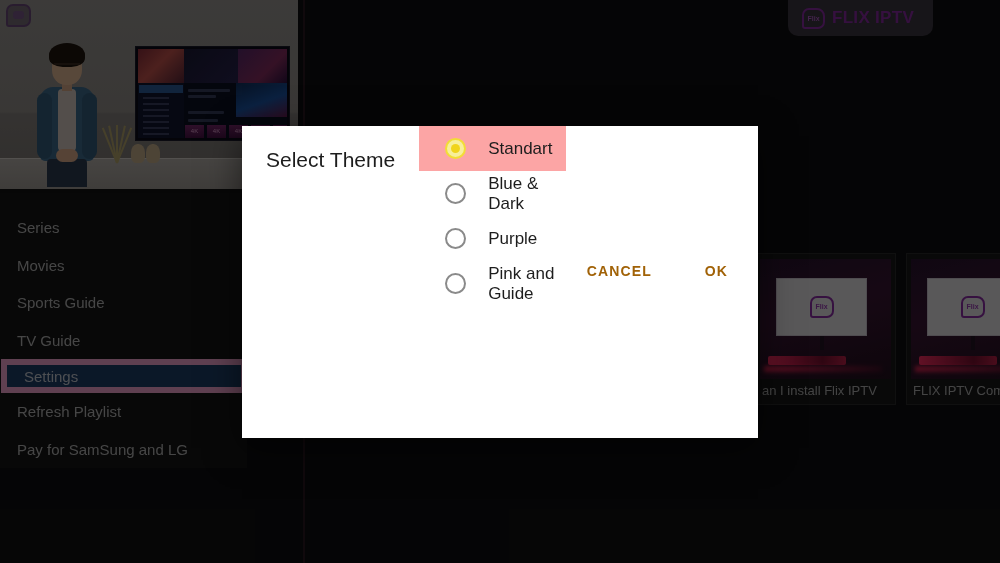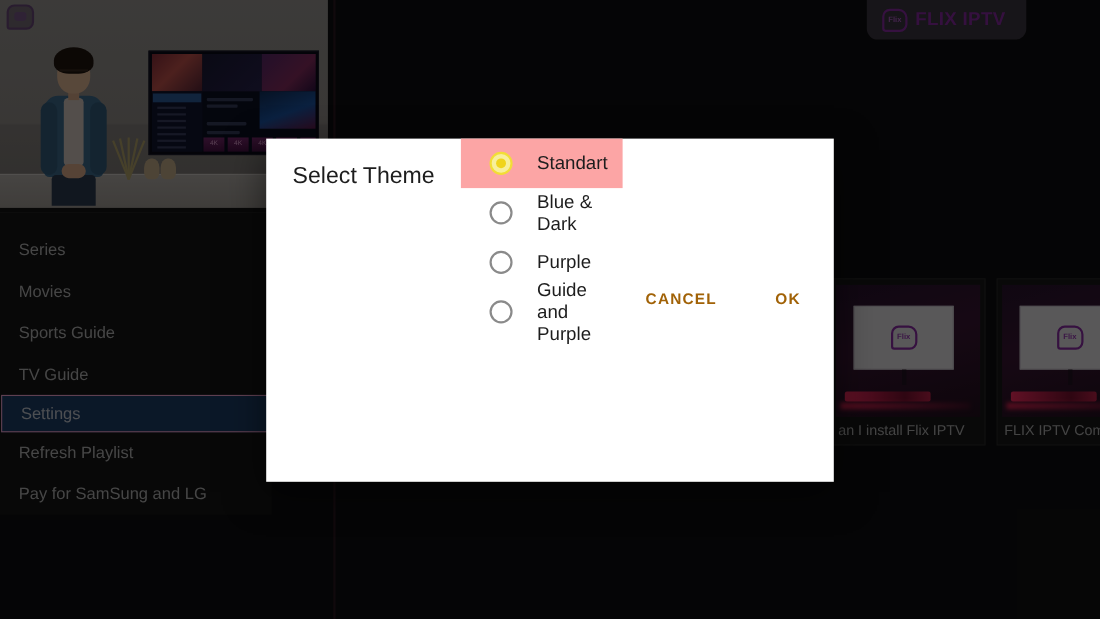--- a/index.html
+++ b/index.html
@@ -180,21 +180,21 @@
   }
   .menu-item {
     height: 37.5px;
     display: flex; align-items: center;
     padding-left: 17px;
     color: #b9b9b9;
     font-size: 15px;
   }
   .menu-item.active {
     background: #1f3f6b;
-    border: 1px solid #f9a8d4;
+    border: 6px solid #f9a8d4;
     color: #c9cfd8;
     height: 34px;
     margin-left: 1px;
   }
 
   
   #logo-badge {
     position: absolute;
     left: 788px; top: 0;
     width: 145px; height: 36px;
@@ -475,21 +475,21 @@
       <div class="option-row">
         <span class="radio"></span>
         <span class="option-label">Blue &amp; Dark</span>
       </div>
       <div class="option-row">
         <span class="radio"></span>
         <span class="option-label">Purple</span>
       </div>
       <div class="option-row">
         <span class="radio"></span>
-        <span class="option-label">Guide and Purple</span>
+        <span class="option-label">Pink and Guide</span>
       </div>
     </div>
 
     <div id="dialog-actions">
       <button class="dlg-btn">CANCEL</button>
       <button class="dlg-btn">OK</button>
     </div>
   </div>
 
 </div>

